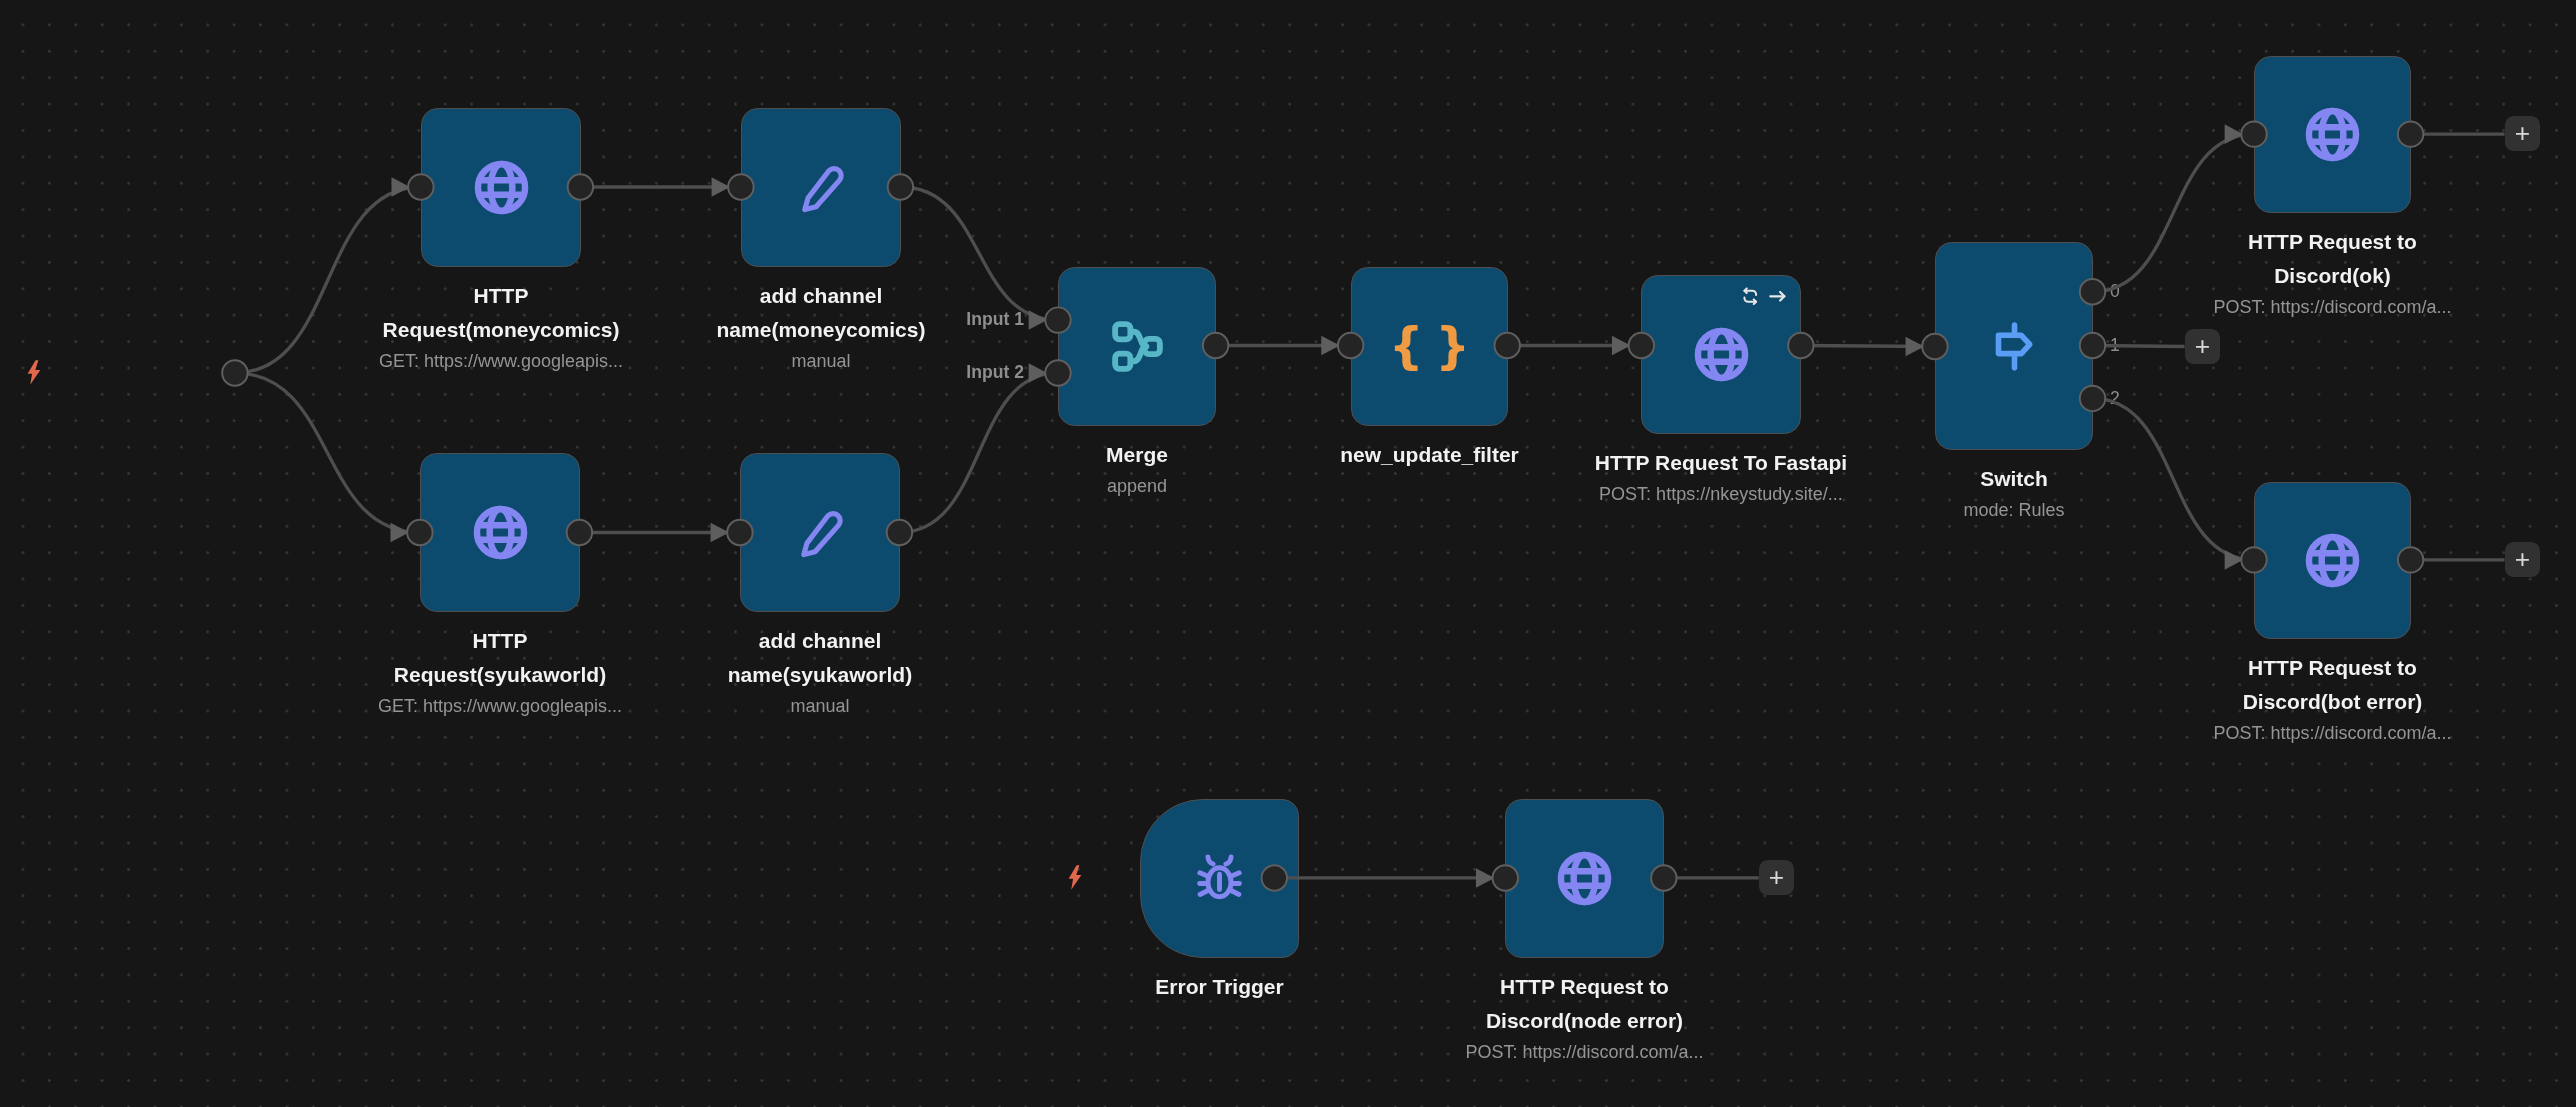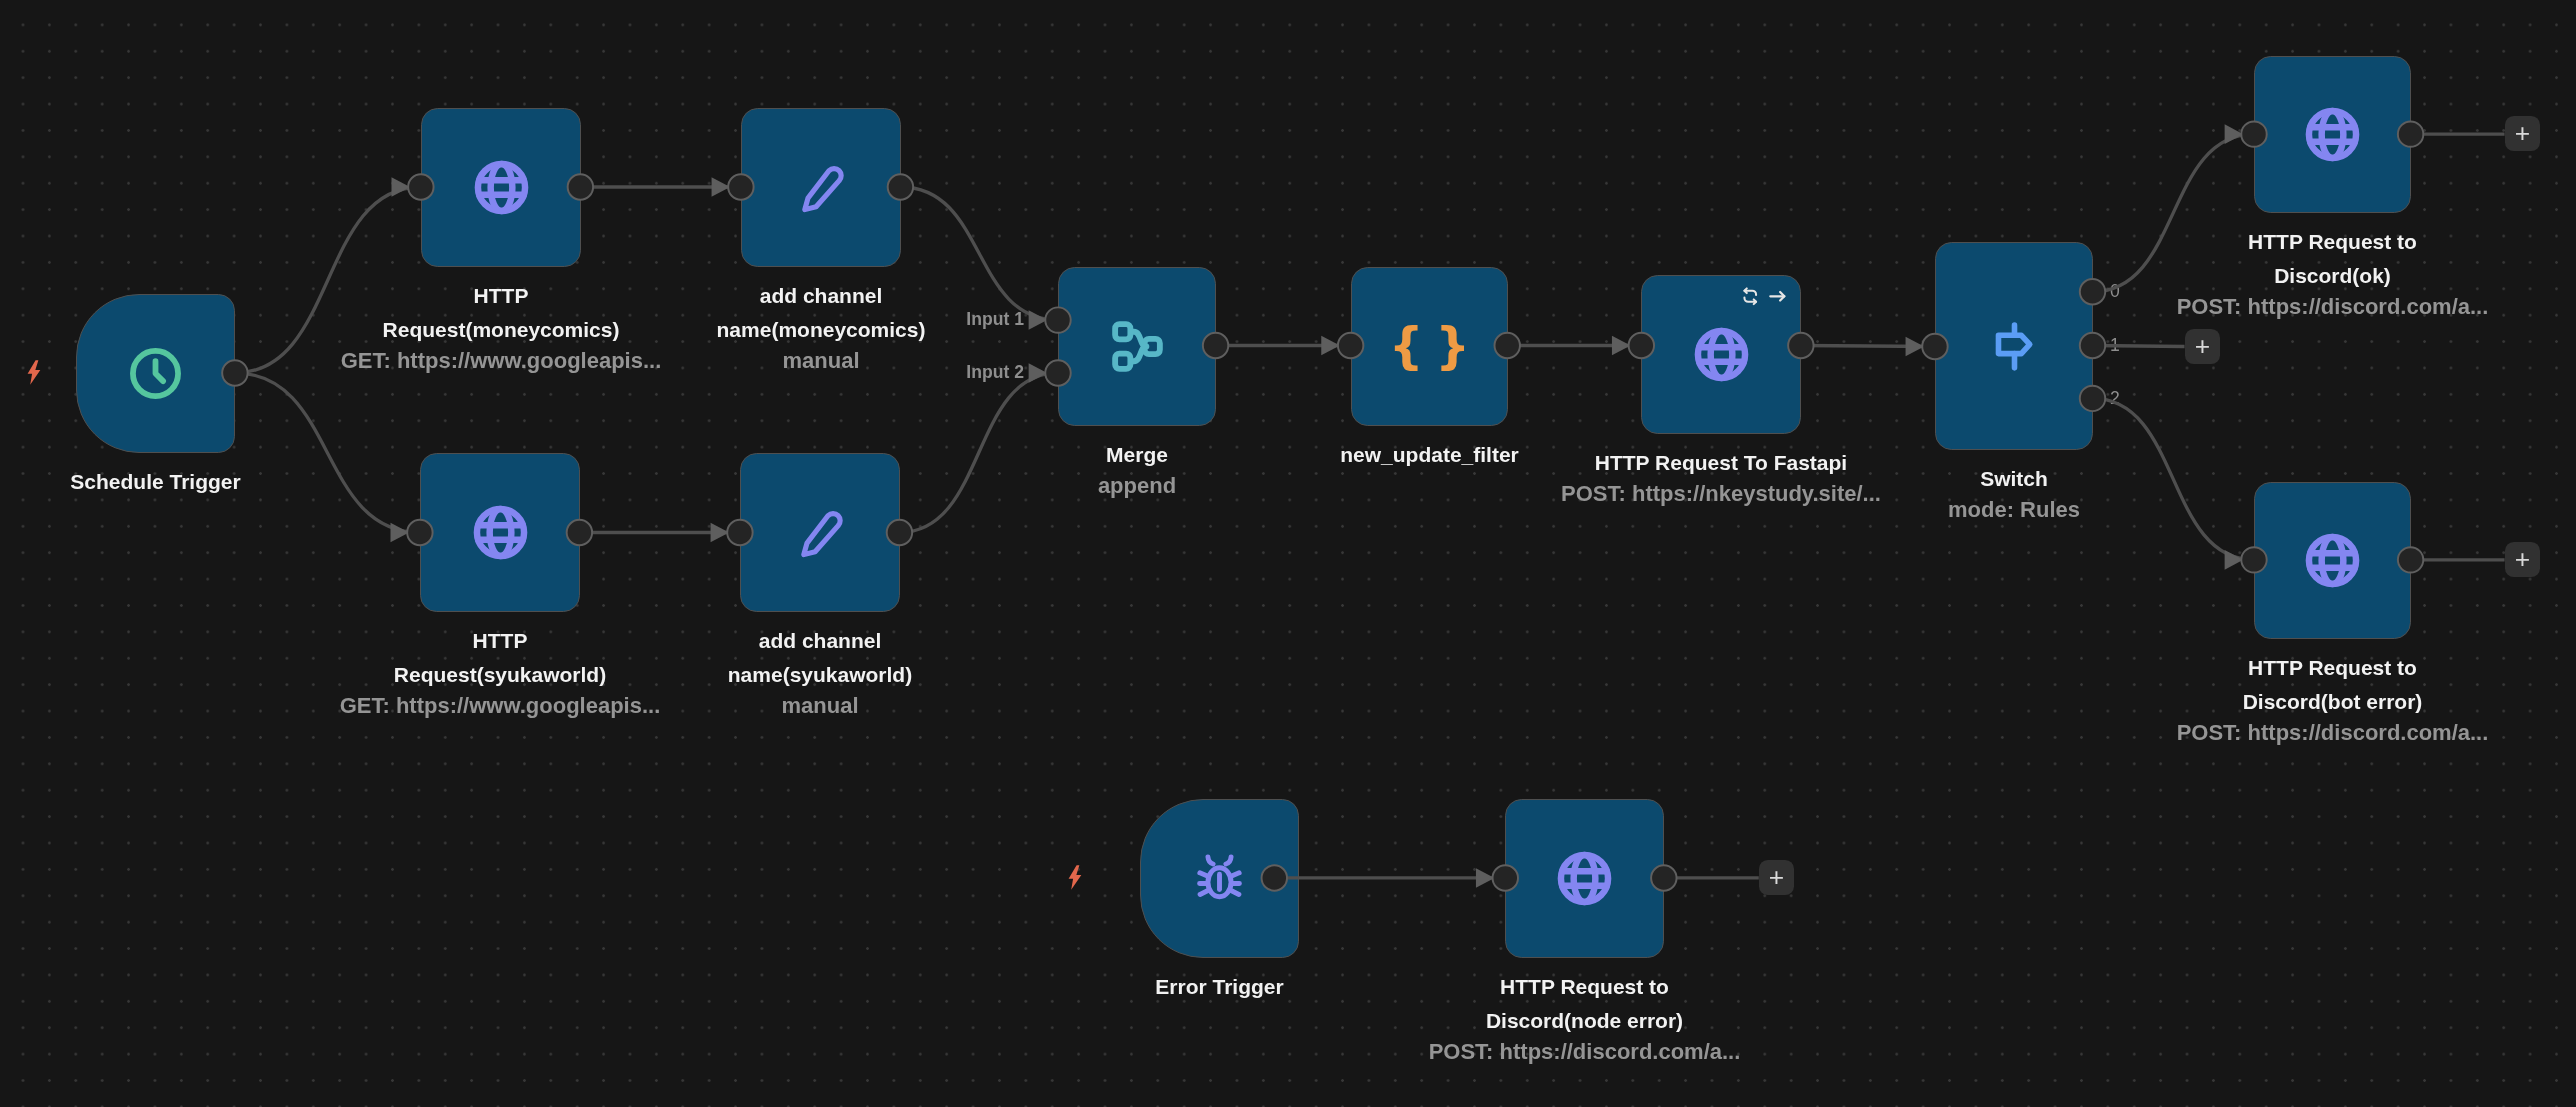--- a/index.html
+++ b/index.html
@@ -11,47 +11,36 @@
     font-family:"Liberation Sans",sans-serif;
   }
   #canvas{position:absolute;inset:0}
   .node{position:absolute;background:#0c4a6e;border:1.5px solid #4f4f4f;border-radius:16.6px;
         box-sizing:border-box;display:flex;align-items:center;justify-content:center;}
   .node.trigger{border-radius:63px 16.6px 16.6px 63px;}
   .node-icon{display:flex;align-items:center;justify-content:center;}
   .node-labels{position:absolute;top:100%;left:50%;transform:translateX(-50%);
                width:431px;margin-top:12.7px;text-align:center;pointer-events:none;}
   .title-line{color:#f2f2f2;font-size:21px;line-height:34px;font-weight:600;}
-  .subtitle{color:#959595;font-size:22px;line-height:26.4px;margin-top:1px;font-weight:700;}
+  .subtitle{color:#959595;font-size:18px;line-height:26.4px;margin-top:1px;font-weight:400;}
   .io-label{position:absolute;color:#8e8e8e;font-size:17.6px;line-height:23.5px;pointer-events:none;}
   .io-label.right-anchored{text-align:right;font-weight:bold;}
   .plus{position:absolute;width:35px;height:35px;border-radius:8.8px;background:#313131;
         color:#d9d9d9;display:flex;align-items:center;justify-content:center;
         font-size:26.4px;font-weight:400;cursor:pointer;}
   .bolt{position:absolute;}
   .badges{position:absolute;top:8.8px;right:10.8px;display:flex;gap:4.9px;}
   .braces{font-family:"DejaVu Sans",sans-serif;font-size:49px;font-weight:600;
           letter-spacing:11.7px;line-height:1;padding-left:11.7px;}
   svg.edges{position:absolute;inset:0;pointer-events:none;}
 </style>
 </head>
 <body>
 
 <div id="canvas">
-    <div class="node trigger" style="left: 76px; top: 294px; width: 159px; height: 159px;">
-      <div class="node-icon">
-        <svg viewBox="0 0 24 24" width="63" height="63" fill="none" stroke="#55c69e" stroke-width="2.2" stroke-linecap="round" stroke-linejoin="round">
-          <circle cx="12" cy="12" r="8.6"></circle>
-          <path d="M12 7.3V12l2.9 2.9"></path>
-        </svg>
-      </div>
-      <div class="node-labels">
-        <div class="title-line">Schedule Trigger</div>
-      </div>
-    </div>
     <div class="bolt" style="left: 23.5px; top: 359px;"><svg viewBox="0 0 24 32" width="19.6" height="27">
         <path d="M14.2 1 4.4 17.4h5.5L7.6 31 20 12.9h-6.1L17.6 1z" fill="#e2674c"></path>
       </svg></div>
     <div class="node" style="left: 421px; top: 108px; width: 160px; height: 159px;">
       <div class="node-icon">
         <svg viewBox="0 0 24 24" width="65" height="65" fill="none" stroke="#8486f1" stroke-width="2.4" stroke-linecap="round">
           <circle cx="12" cy="12" r="8.7"></circle>
           <ellipse cx="12" cy="12" rx="4" ry="8.7"></ellipse>
           <path d="M3.8 9.3h16.4M3.8 14.7h16.4"></path>
         </svg>

